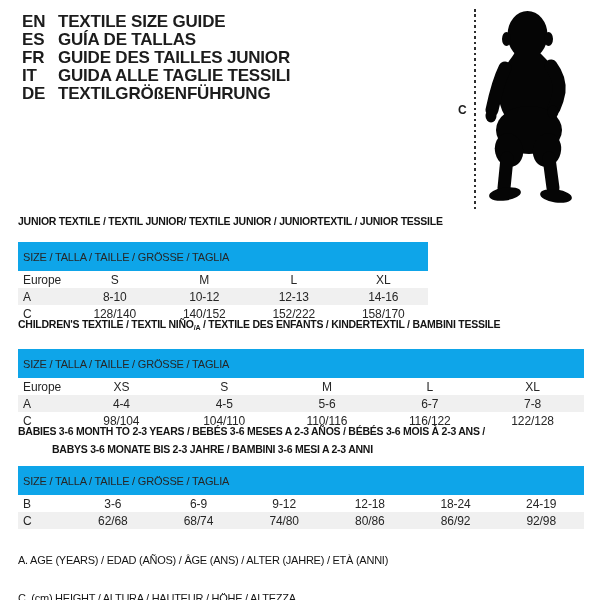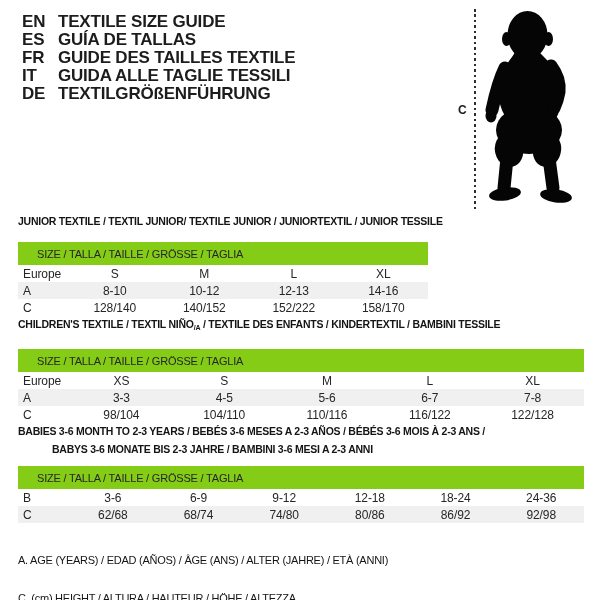--- a/index.html
+++ b/index.html
@@ -15,21 +15,21 @@
   
   .figure{position:absolute;left:452px;top:6px;width:135px;height:205px;}
   .c-label{position:absolute;left:6px;top:97px;font-weight:bold;font-size:12px;}
   .dash-line{position:absolute;left:22px;top:3px;width:2px;height:200px;
     background:repeating-linear-gradient(to bottom,#2e2e2e 0 2.5px,transparent 2.5px 5.5px);}
   .fig-svg{position:absolute;left:31px;top:2px;}
   
   .sec-title{position:absolute;left:18px;font-weight:bold;font-size:10.5px;letter-spacing:-0.25px;white-space:nowrap;color:#141414;}
   .sec-title sub{font-size:7px;letter-spacing:-0.2px;vertical-align:-2px;}
   .table{position:absolute;left:18px;}
-  .size-bar{height:23px;background:#84cc16;display:flex;align-items:center;padding-left:19px;
+  .size-bar{height:29px;background:#0ea5e9;display:flex;align-items:center;padding-left:5px;
     font-size:11px;letter-spacing:-0.2px;color:#262626;box-sizing:border-box;}
   .trow{display:flex;height:17px;align-items:center;font-size:12px;letter-spacing:-0.1px;color:#262626;}
   .trow.shaded{background:#f0f0f0;}
   .tlbl{width:52px;padding-left:5px;box-sizing:border-box;}
   .tcell{flex:1;text-align:center;}
   #table-1{top:242px;width:410px;}
   #title-1{top:215px;}
   #title-2{top:318px;}
   #table-2{top:349px;width:566px;}
   #title-3a{top:425px;}
@@ -48,21 +48,21 @@
     <div class="lang-row">
       <span class="code">EN</span>
       <span class="ltitle">TEXTILE SIZE GUIDE</span>
     </div>
     <div class="lang-row">
       <span class="code">ES</span>
       <span class="ltitle">GUÍA DE TALLAS</span>
     </div>
     <div class="lang-row">
       <span class="code">FR</span>
-      <span class="ltitle">GUIDE DES TAILLES TEXTILE</span>
+      <span class="ltitle">GUIDE DES TAILLES JUNIOR</span>
     </div>
     <div class="lang-row">
       <span class="code">IT</span>
       <span class="ltitle">GUIDA ALLE TAGLIE TESSILI</span>
     </div>
     <div class="lang-row">
       <span class="code">DE</span>
       <span class="ltitle">TEXTILGRÖßENFÜHRUNG</span>
     </div>
   </div>
@@ -129,21 +129,21 @@
     <div class="trow">
       <span class="tlbl">Europe</span>
       <span class="tcell">XS</span>
       <span class="tcell">S</span>
       <span class="tcell">M</span>
       <span class="tcell">L</span>
       <span class="tcell">XL</span>
     </div>
     <div class="trow shaded">
       <span class="tlbl">A</span>
-      <span class="tcell">3-3</span>
+      <span class="tcell">4-4</span>
       <span class="tcell">4-5</span>
       <span class="tcell">5-6</span>
       <span class="tcell">6-7</span>
       <span class="tcell">7-8</span>
     </div>
     <div class="trow">
       <span class="tlbl">C</span>
       <span class="tcell">98/104</span>
       <span class="tcell">104/110</span>
       <span class="tcell">110/116</span>
@@ -156,21 +156,21 @@
   <div class="sec-title" id="title-3b">BABYS 3-6 MONATE BIS 2-3 JAHRE / BAMBINI 3-6 MESI A 2-3 ANNI</div>
   <div class="table" id="table-3">
     <div class="size-bar">SIZE / TALLA / TAILLE / GRÖSSE / TAGLIA</div>
     <div class="trow">
       <span class="tlbl">B</span>
       <span class="tcell">3-6</span>
       <span class="tcell">6-9</span>
       <span class="tcell">9-12</span>
       <span class="tcell">12-18</span>
       <span class="tcell">18-24</span>
-      <span class="tcell">24-36</span>
+      <span class="tcell">24-19</span>
     </div>
     <div class="trow shaded">
       <span class="tlbl">C</span>
       <span class="tcell">62/68</span>
       <span class="tcell">68/74</span>
       <span class="tcell">74/80</span>
       <span class="tcell">80/86</span>
       <span class="tcell">86/92</span>
       <span class="tcell">92/98</span>
     </div>

